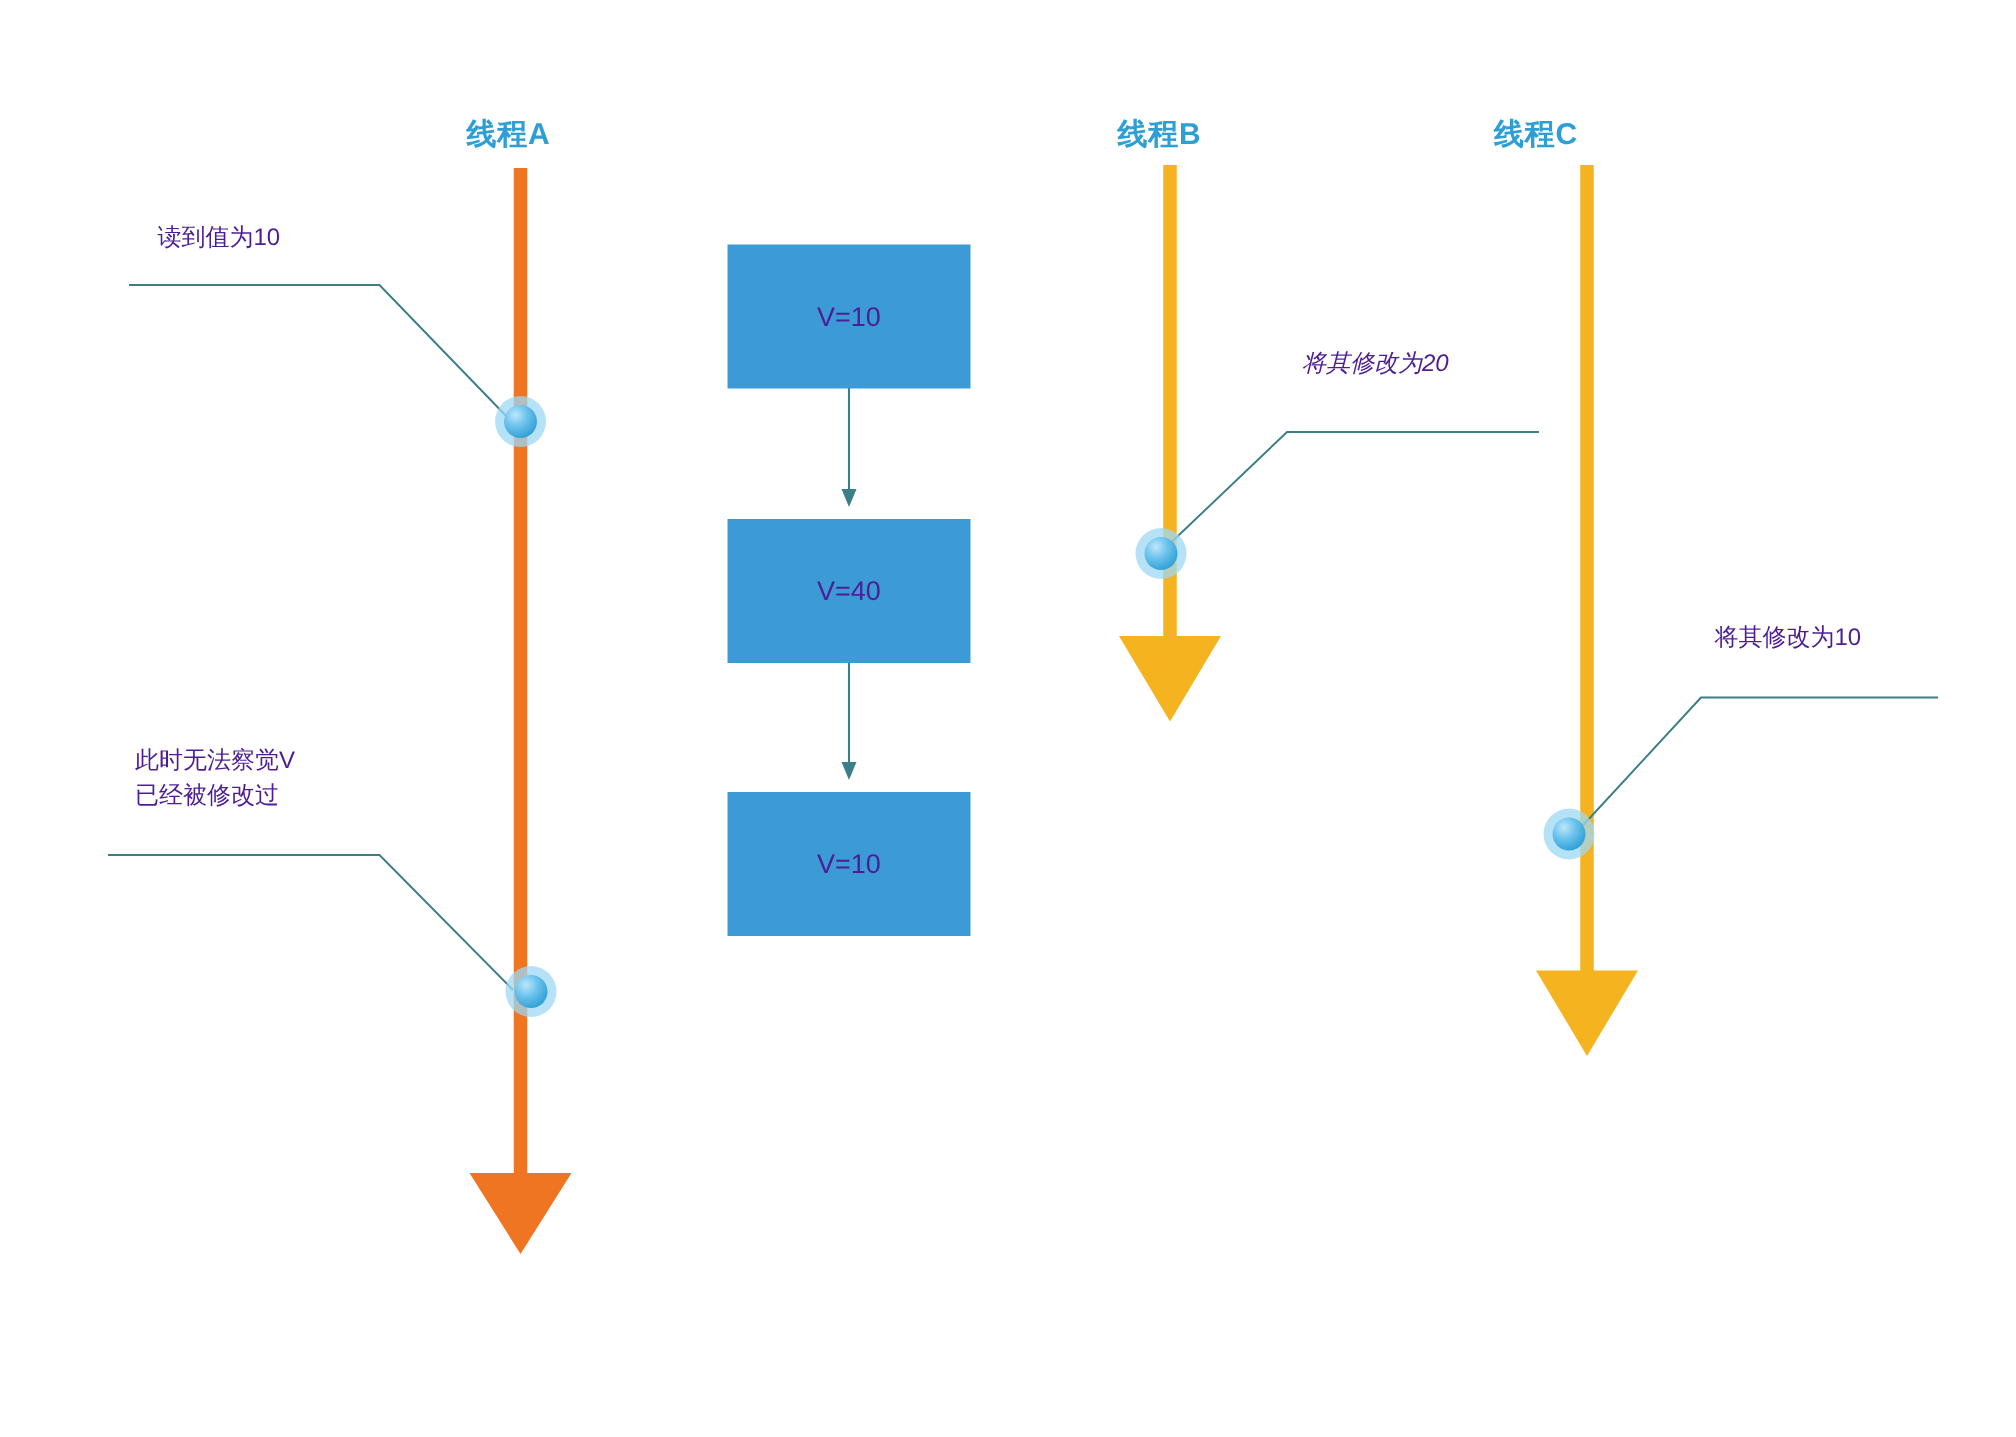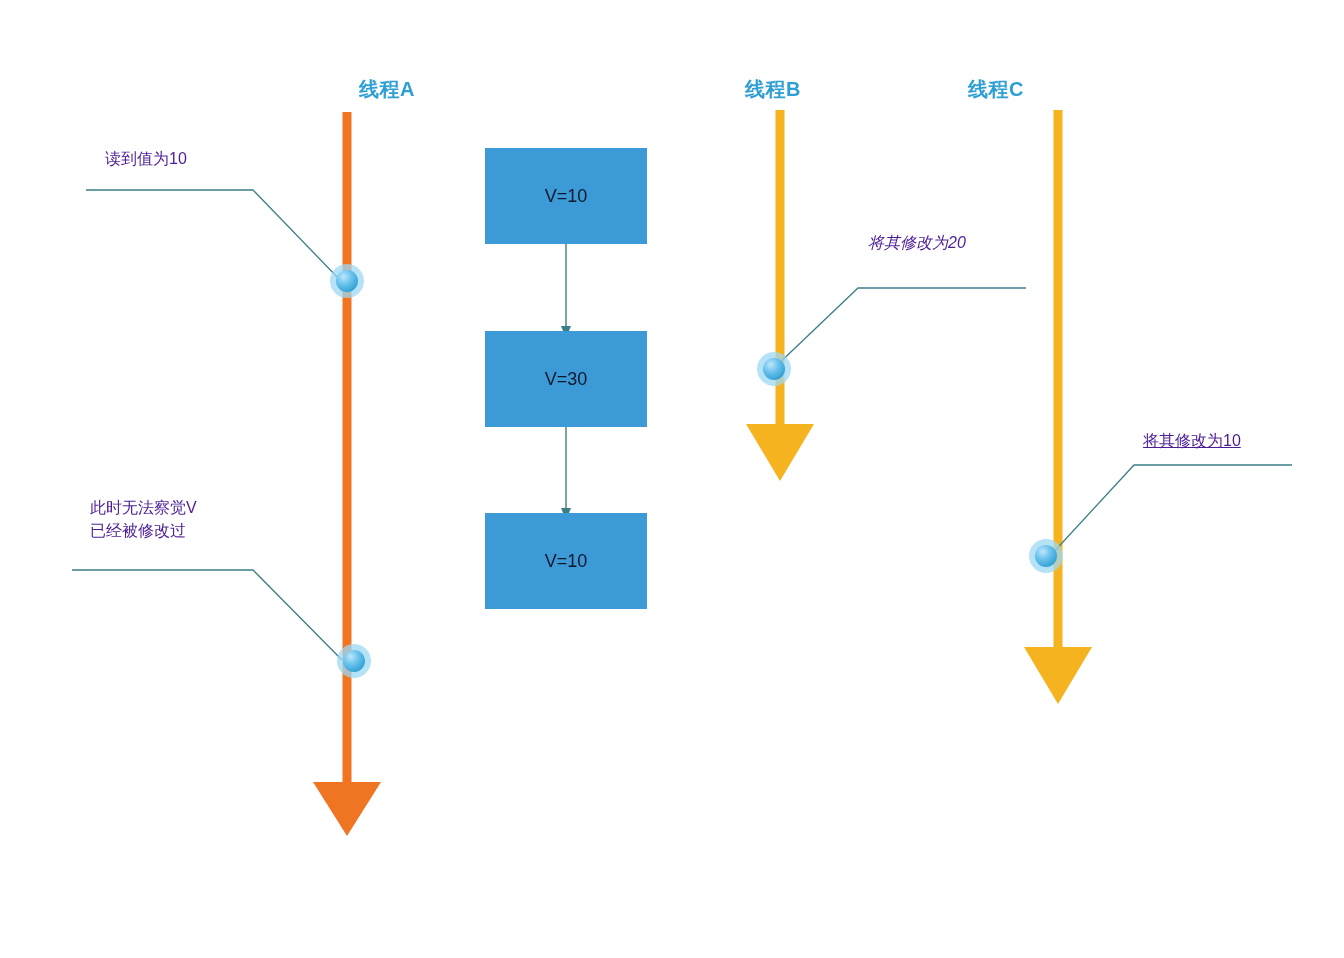--- a/index.html
+++ b/index.html
@@ -28,25 +28,26 @@
   .note {
     position: absolute;
     font-size: 16px;
     color: #4c1d95;
     line-height: 1.45;
     white-space: pre;
   }
   .box {
     position: absolute;
     background: #3c9bd6;
-    color: #0f172a;
+    color: #4c1d95;
     font-size: 18px;
     display: flex;
     align-items: center;
     justify-content: center;
+    margin-top: 15px;
   }
   svg.layer {
     position: absolute;
     left: 0;
     top: 0;
     width: 1344px;
     height: 958px;
   }
 </style>
 </head>
@@ -114,27 +115,27 @@
     <g>
       <line x1="566" y1="243" x2="566" y2="326" stroke="#3b7f86" stroke-width="1.4"></line>
       <polygon points="561,326 571,326 566,338" fill="#3b7f86"></polygon>
     </g>
     <g>
       <line x1="566" y1="426" x2="566" y2="508" stroke="#3b7f86" stroke-width="1.4"></line>
       <polygon points="561,508 571,508 566,520" fill="#3b7f86"></polygon>
     </g>
   </svg>
 
-  <div class="thread-title" style="left:311px; top:76px;margin-left:48px;">线程A</div>
+  <div class="thread-title" style="left:311px; top:76px;">线程A</div>
   <div class="thread-title" style="left:745px; top:76px;">线程B</div>
-  <div class="thread-title" style="left:968px; top:76px;">线程C</div>
+  <div class="thread-title" style="left:996px; top:76px;">线程C</div>
 
   <div class="note" style="left:105px; top:147px;">读到值为10</div>
   <div class="note" style="left:90px; top:496px;">此时无法察觉V
 已经被修改过</div>
   <div class="note" style="left:868px; top:231px;font-style:italic;">将其修改为20</div>
-  <div class="note" style="left:1143px; top:429px;text-decoration:underline;">将其修改为10</div>
+  <div class="note" style="left:1143px; top:414px;">将其修改为10</div>
 
   <div class="box" style="left:485px; top:148px; width:162px; height:96px;">V=10</div>
-  <div class="box" style="left:485px; top:331px; width:162px; height:96px;">V=30</div>
+  <div class="box" style="left:485px; top:331px; width:162px; height:96px;">V=40</div>
   <div class="box" style="left:485px; top:513px; width:162px; height:96px;">V=10</div>
 
 </div>
 
 </body></html>

